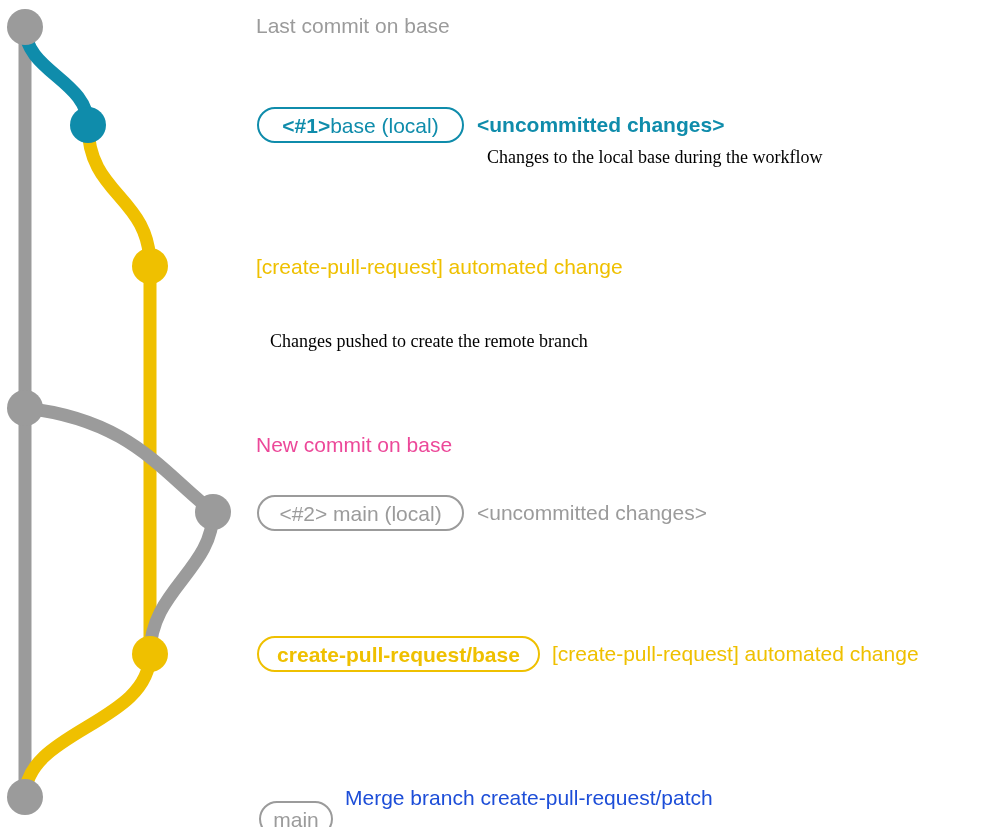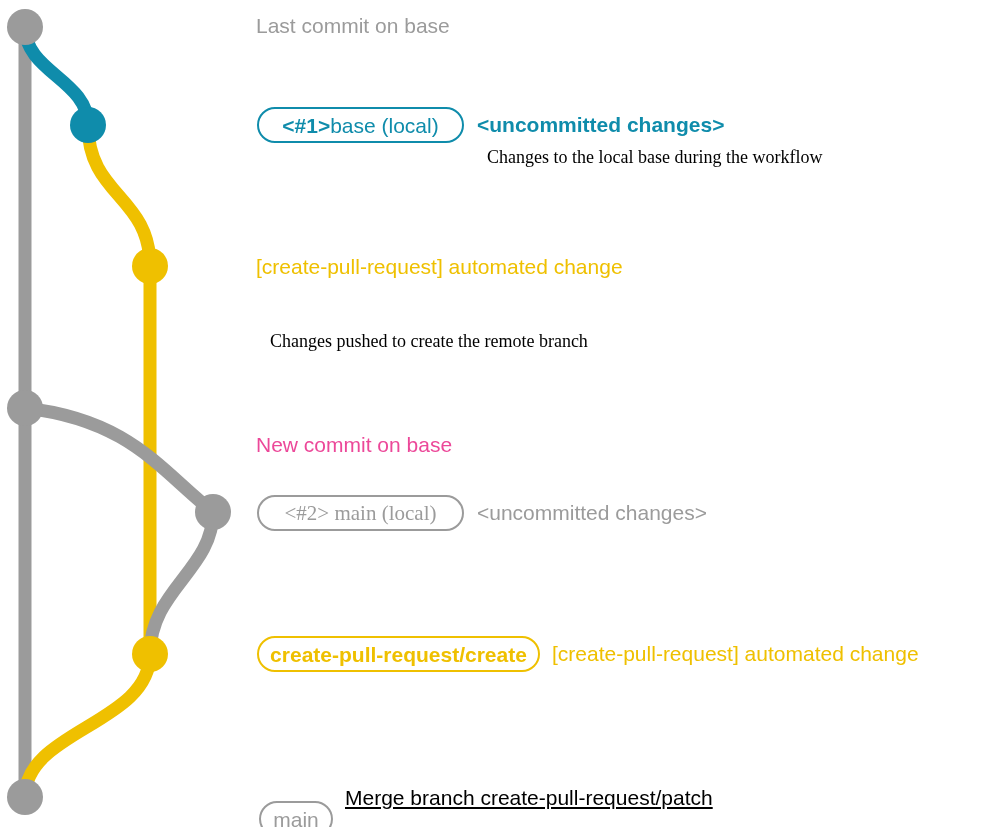--- a/index.html
+++ b/index.html
@@ -103,28 +103,28 @@
     <span class="n"> base (local)</span>
   </div>
   <div class="headline" style="left:477px; top:113px; color:#0f8cab; font-weight:bold;">&lt;uncommitted changes&gt;</div>
   <div class="subline" style="left:487px; top:147px;text-align:right;">Changes to the local base during the workflow</div>
 
   <div class="headline" style="left:256px; top:255px; color:#efc000;">[create-pull-request] automated change</div>
   <div class="subline" style="left:270px; top:290px;margin-top:41px;">Changes pushed to create the remote branch</div>
 
   <div class="headline" style="left:256px; top:404px; color:#ec4899;margin-top:29px;">New commit on base</div>
 
-  <div class="pill c-gray" style="left:257px; top:495px; width:207px;font-family:Liberation Serif, serif;">
+  <div class="pill c-gray" style="left:257px; top:495px; width:207px;">
     <span class="n">&lt;#2&gt; main (local)</span>
   </div>
   <div class="headline" style="left:477px; top:501px; color:#9b9b9b;">&lt;uncommitted changes&gt;</div>
 
   <div class="pill c-yellow" style="left:257px; top:636px; width:283px;">
-    <span class="b">create-pull-request/create</span>
+    <span class="b">create-pull-request/base</span>
   </div>
   <div class="headline" style="left:552px; top:642px; color:#efc000;">[create-pull-request] automated change</div>
 
   <div class="pill c-gray" style="left:259px; top:801px; width:74px;">
     <span class="n">main</span>
   </div>
-  <div class="headline" style="left:345px; top:786px; color:#000000;text-decoration:underline;">Merge branch create-pull-request/patch</div>
+  <div class="headline" style="left:345px; top:786px; color:#1d4ed8;">Merge branch create-pull-request/patch</div>
 
 </div>
 
 </body></html>

